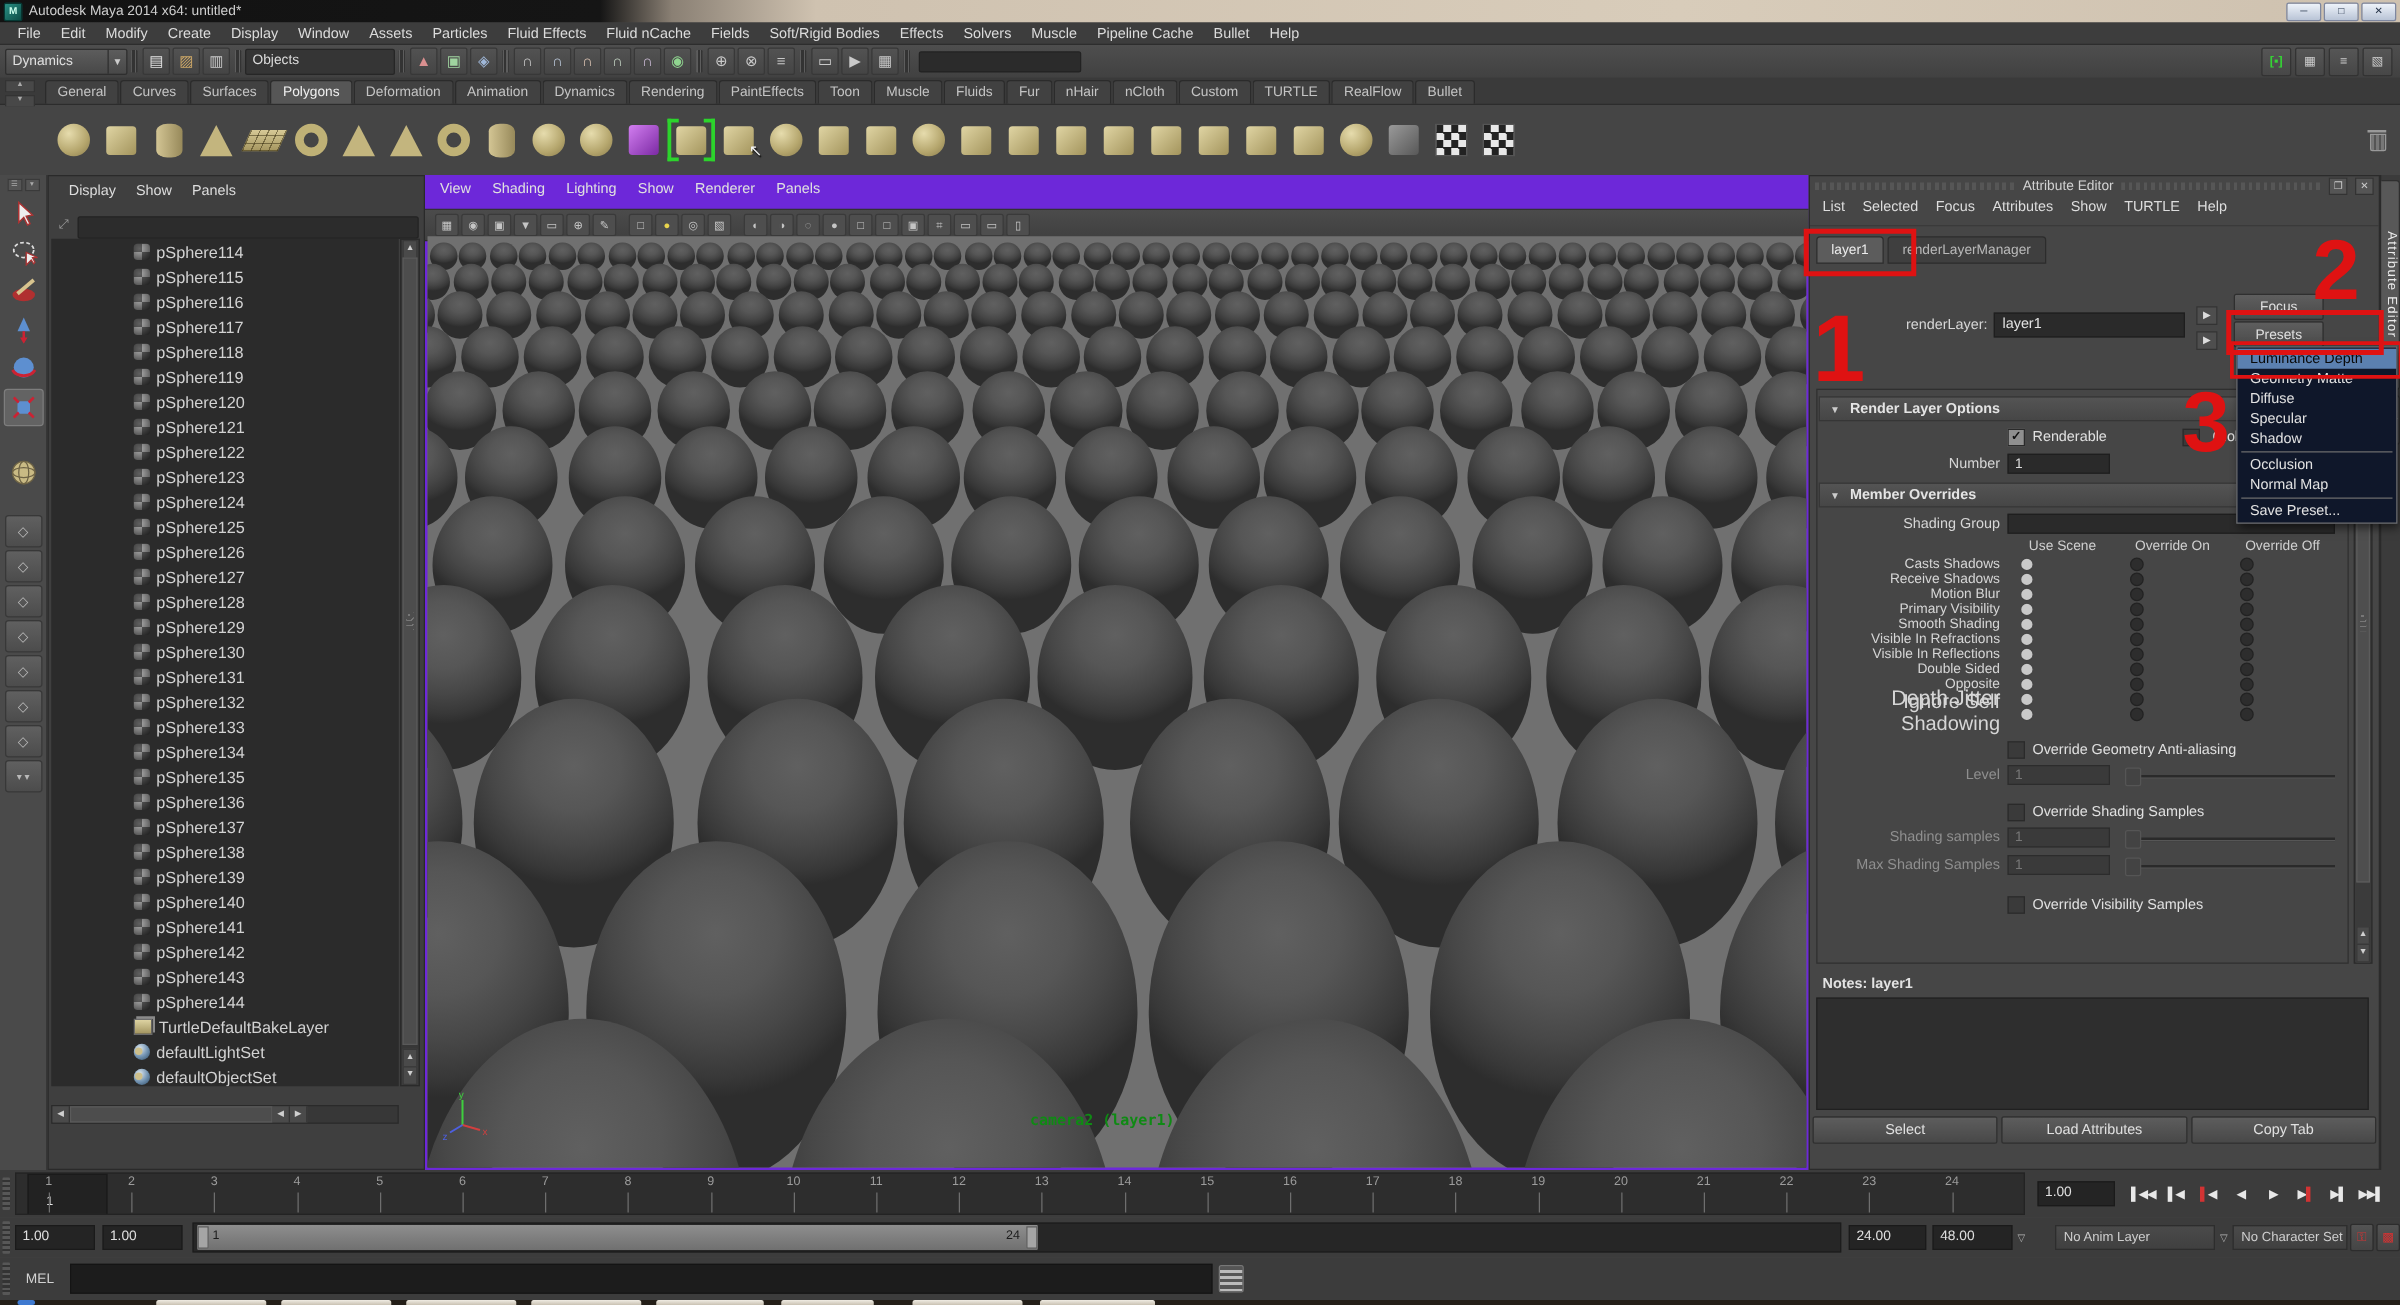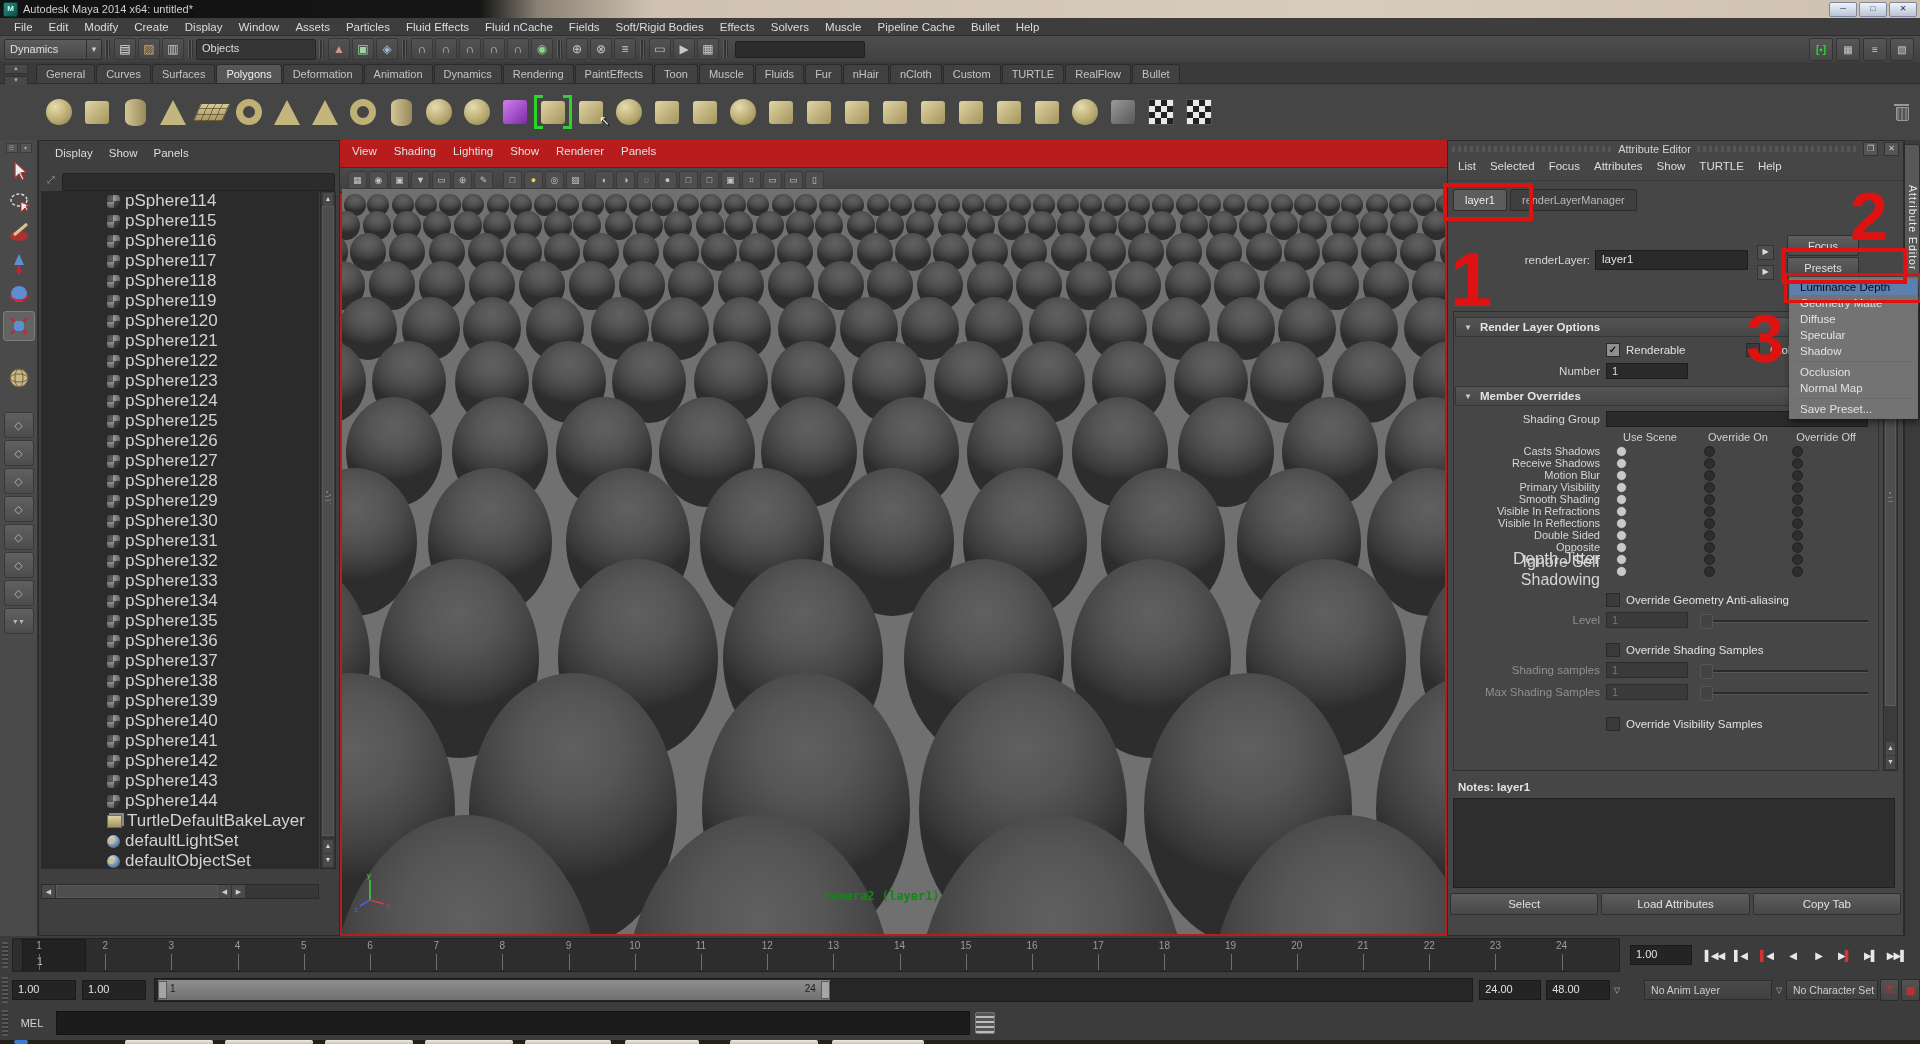--- a/index.html
+++ b/index.html
@@ -80,38 +80,38 @@
   .layout-btn{width:28px;height:24px;margin:2px auto;border-radius:3px;background:linear-gradient(#606060,#4c4c4c);
     border:1px solid #383838;display:flex;align-items:center;justify-content:center;color:#b9b9b9;font-size:11px;}
   
   .outliner{position:absolute;left:38px;top:140px;width:302px;height:796px;background:#3f3f3f;border:1px solid #2a2a2a;box-sizing:border-box;}
   .outl-menu{height:24px;display:flex;gap:16px;padding:6px 0 0 16px;font-size:11.5px;color:#ddd;}
   .outl-search{height:20px;margin:1px 4px 3px;display:flex;align-items:center;gap:3px;}
   .outl-search .sicon{width:16px;height:16px;color:#9a9a9a;font-size:10px;text-align:center;}
   .outl-search .sfield{flex:1;height:16px;background:#2c2c2c;border:1px solid #222;border-radius:2px;}
   .outl-list{position:absolute;left:2px;top:50px;width:278px;bottom:66px;background:#2b2b2b;overflow:hidden;}
   .outl-row{height:20px;display:flex;align-items:center;padding-left:66px;gap:5px;white-space:nowrap;}
-  .outl-row .olabel{font-size:17px;color:#d2d2d2;}
+  .outl-row .olabel{font-size:13px;color:#d2d2d2;}
   .oi-sphere{width:13px;height:13px;border-radius:3px;background:
       radial-gradient(circle at 35% 30%,#f0f0f0,#9a9a9a 55%,#4a4a4a),
       repeating-conic-gradient(#bbb 0 25%,#666 0 50%);background-blend-mode:multiply;}
   .oi-bake{width:13px;height:11px;background:linear-gradient(#ddd3a2,#a2945f);border:1px solid #6b6b6b;box-shadow:2px -2px 0 #8a8a8a;}
   .oi-set{width:13px;height:13px;border-radius:50%;background:radial-gradient(circle at 36% 30%,#dfe9f2,#6e8fae 55%,#2e4a63);}
   .oi-set::after{content:"";display:block;width:6px;height:6px;margin:3px 0 0 1px;border-radius:50%;background:#cdbf8b;}
   .outl-vscroll{position:absolute;right:3px;top:50px;width:14px;bottom:66px;background:#373737;border:1px solid #2a2a2a;}
   .outl-vscroll .vthumb{position:absolute;left:1px;right:1px;top:14px;bottom:32px;background:#4d4d4d;border:1px solid #5a5a5a;}
   .grip-dots{position:absolute;left:2px;right:2px;top:45%;height:14px;
      background:repeating-radial-gradient(circle at 2px 2px,#777 0 1px,transparent 1px 4px);}
   .sc-btn{position:absolute;left:1px;right:1px;height:13px;background:#4a4a4a;border:1px solid #383838;
      color:#cfcfcf;font-size:7px;text-align:center;line-height:12px;}
   .outl-hscroll{position:absolute;left:2px;bottom:36px;height:15px;width:278px;background:#373737;border:1px solid #2a2a2a;box-sizing:border-box;display:flex;}
   .hs-btn{width:13px;height:100%;background:#4a4a4a;border-right:1px solid #333;color:#cfcfcf;font-size:7px;text-align:center;line-height:13px;}
   .hs-thumb{width:160px;background:#4d4d4d;border:1px solid #5a5a5a;}
   
-  .viewport{position:absolute;left:340px;top:140px;width:1107px;height:796px;background:#b91c1c;}
+  .viewport{position:absolute;left:340px;top:140px;width:1107px;height:796px;background:#6d28d9;}
   .vp-menu{height:22px;display:flex;gap:17px;padding:5px 0 0 12px;font-size:11.5px;color:#e0e0e0;}
   .vp-toolbar{height:24px;background:linear-gradient(#4b4b4b,#3f3f3f);border-top:1px solid #333;border-bottom:1px solid #2b2b2b;
     display:flex;align-items:center;gap:2px;padding:0 8px;}
   .vp-tb-icon{width:17px;height:16px;border-radius:2px;background:#4e4e4e;border:1px solid #3a3a3a;
     font-size:9px;color:#c4c4c4;display:flex;align-items:center;justify-content:center;}
   .vp-canvas{position:absolute;left:2px;right:2px;top:49px;bottom:2px;background:#707070;overflow:hidden;}
   .sphere{position:absolute;border-radius:50%;
     background:radial-gradient(ellipse 62% 48% at 50% 27%,#606060 0%,#565656 38%,#474747 66%,#383838 88%,#2d2d2d 100%);}
   .camera-label{position:absolute;left:482px;top:700px;color:#0f8a14;font-weight:bold;
     font-family:"DejaVu Sans Mono",monospace;font-size:12px;}
@@ -164,21 +164,21 @@
   .notes-box{position:absolute;left:5px;right:8px;top:657px;height:88px;background:#2e2e2e;border:1px solid #202020;}
   .ae-buttons{position:absolute;left:2px;right:2px;top:752px;height:22px;display:flex;gap:3px;}
   .ae-big-btn{flex:1;background:linear-gradient(#5d5d5d,#484848);border:1px solid #2f2f2f;border-radius:2px;
     font-size:11.5px;color:#e0e0e0;display:flex;align-items:center;justify-content:center;}
   
   .right-strip{position:absolute;left:1904px;top:140px;width:16px;height:796px;background:#3b3b3b;border-left:1px solid #2a2a2a;box-sizing:border-box;}
   .side-tab{writing-mode:vertical-rl;font-size:10.5px;color:#c2c2c2;background:#4a4a4a;border:1px solid #2f2f2f;
     border-left:none;border-radius:0 3px 3px 0;padding:8px 0;margin:4px 0 0 0;width:14px;text-align:center;letter-spacing:1px;}
   .side-tab.active{background:#585858;color:#ececec;}
   
-  .preset-menu{position:absolute;left:1789px;top:277px;width:127px;background:#737373;border:1px solid #707070;
+  .preset-menu{position:absolute;left:1789px;top:277px;width:127px;background:#0f172a;border:1px solid #707070;
     box-shadow:2px 3px 7px rgba(0,0,0,.55);z-index:50;padding:1px 0;}
   .pm-item{height:16px;line-height:16px;padding:0 6px 0 10px;font-size:11.5px;color:#e2e2e2;white-space:nowrap;}
   .pm-item.hl{background:#5b80b0;color:#0a0a0a;}
   .pm-sep{height:1px;background:#6c6c6c;margin:2px 3px;}
   
   .ann-box{position:absolute;border:4px solid #df1212;z-index:60;}
   .ann-num{position:absolute;color:#df1212;font-weight:bold;z-index:61;line-height:0.9;}
   
   .timeslider{position:absolute;left:0;top:936px;width:100%;height:38px;background:#3c3c3c;display:flex;align-items:center;box-sizing:border-box;}
   .row-grip{width:6px;height:26px;margin-left:2px;background:repeating-linear-gradient(0deg,#575757 0 2px,#333 2px 4px);border-radius:1px;}

